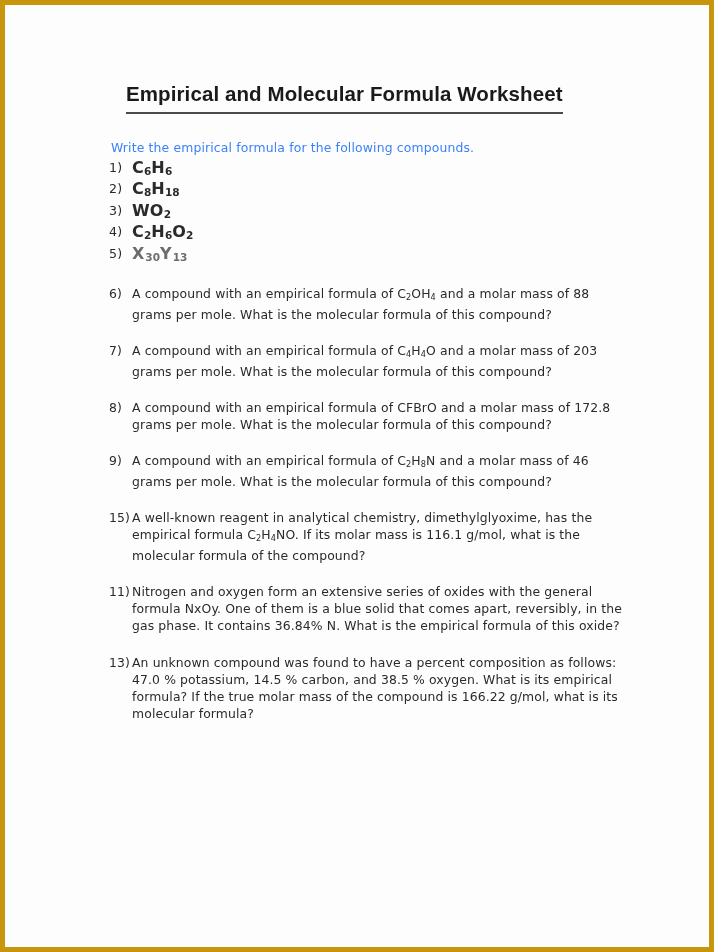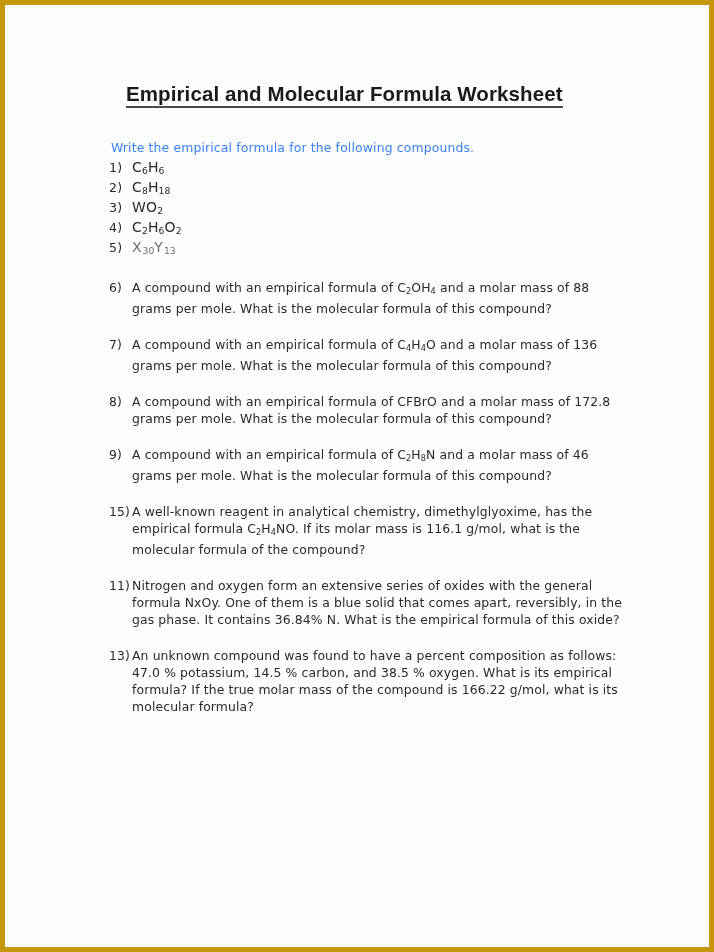--- a/index.html
+++ b/index.html
@@ -42,21 +42,21 @@
   }
   .worksheet-title {
     font-family: "Liberation Sans", sans-serif;
     font-size: 20.5px;
     font-weight: bold;
     color: #1a1a1a;
     letter-spacing: 0.1px;
     white-space: nowrap;
     border-bottom: 2px solid #4a4a4a;
     display: inline-block;
-    padding-bottom: 0;
+    padding-bottom: 6px;
     line-height: 1.12;
   }
 
   
   .content {
     position: absolute;
     left: 104px;
     top: 135px;
     width: 515px;
     color: #2a2a2a;
@@ -82,21 +82,22 @@
     line-height: 17.2px;
     letter-spacing: 0.2px;
     color: #2a2a2a;
   }
   .formula-item .marker {
     width: 23px;
     flex: 0 0 23px;
     font-size: 12.6px;
   }
   .formula-item .formula {
-    font-size: 14px;
+    font-size: 16px;
+    font-weight: bold;
   }
   .formula sub {
     font-size: 0.66em;
     vertical-align: -0.22em;
     letter-spacing: 0;
   }
   .degraded {
     color: #4d4d4d;
     opacity: 0.82;
     letter-spacing: 1px;
@@ -167,21 +168,21 @@
           </li>
         </ul>
 
       <ul class="problem-list" id="problem-list">
           <li class="problem">
             <span class="marker">6)</span>
             <span class="text"><span>A compound with an empirical formula of </span><span>C</span><sub>2</sub><span>OH</span><sub>4</sub><span> and a molar mass of 88 grams per mole. What is the molecular formula of this compound?</span></span>
           </li>
           <li class="problem">
             <span class="marker">7)</span>
-            <span class="text"><span>A compound with an empirical formula of </span><span>C</span><sub>4</sub><span>H</span><sub>4</sub><span>O</span><span> and a molar mass of 136 grams per mole. What is the molecular formula of this compound?</span></span>
+            <span class="text"><span>A compound with an empirical formula of </span><span>C</span><sub>4</sub><span>H</span><sub>4</sub><span>O</span><span> and a molar mass of 203 grams per mole. What is the molecular formula of this compound?</span></span>
           </li>
           <li class="problem">
             <span class="marker">8)</span>
             <span class="text"><span>A compound with an empirical formula of CFBrO and a molar mass of 172.8 grams per mole. What is the molecular formula of this compound?</span></span>
           </li>
           <li class="problem">
             <span class="marker">9)</span>
             <span class="text"><span>A compound with an empirical formula of </span><span>C</span><sub>2</sub><span>H</span><sub>8</sub><span>N</span><span> and a molar mass of 46 grams per mole. What is the molecular formula of this compound?</span></span>
           </li>
           <li class="problem">

